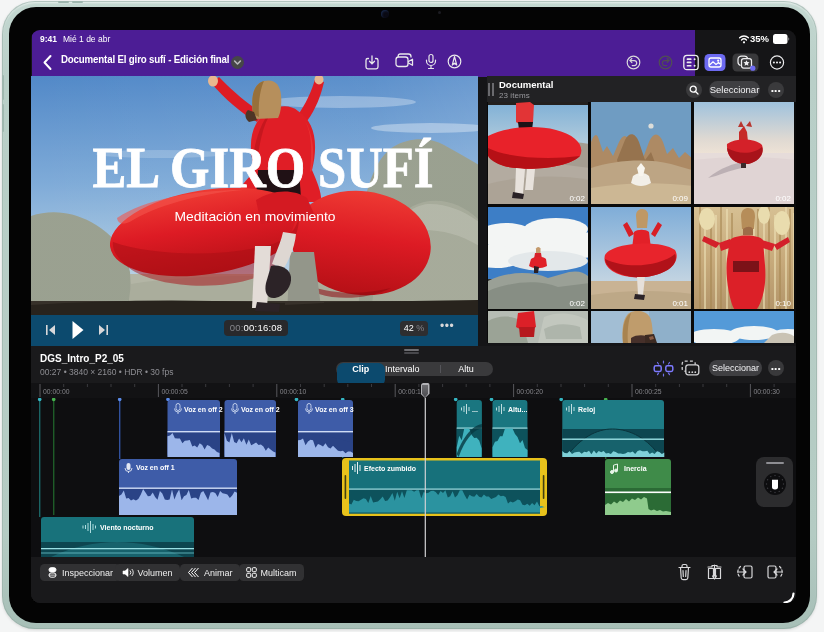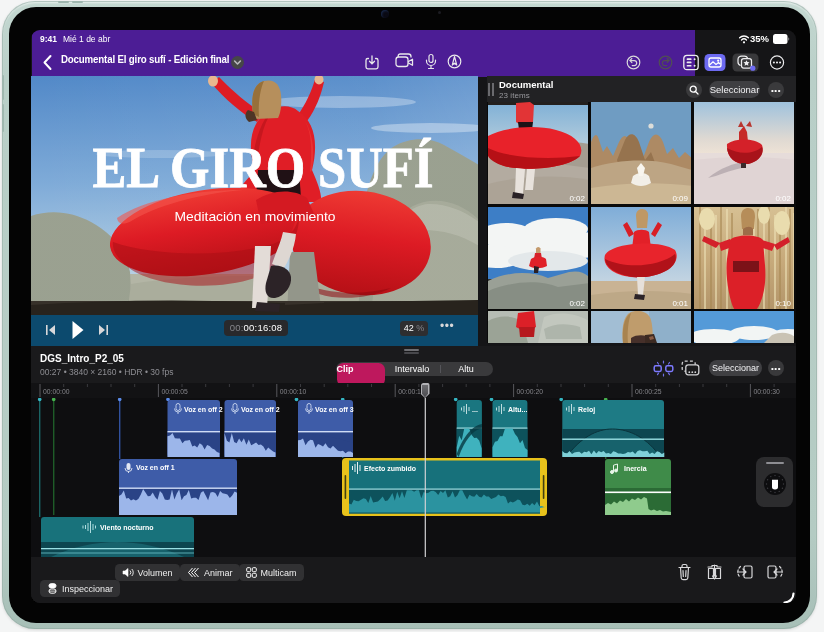--- a/index.html
+++ b/index.html
@@ -422,22 +422,22 @@
       </svg>
     </div>
   </div>
   <div id="tl">
     <div id="tlhead">
       <div style="position:absolute;left:373px;top:2.5px;width:15px;height:2px;background:#6e6e72;border-radius:1px"></div>
       <div style="position:absolute;left:373px;top:6px;width:15px;height:2px;background:#48484c;border-radius:1px"></div>
       <div style="position:absolute;left:9px;top:7px;font-size:10px;font-weight:bold;color:#fff">DGS_Intro_P2_05</div>
       <div style="position:absolute;left:9px;top:20.5px;font-size:8.5px;color:#8e8e93">00:27 • 3840 × 2160 • HDR • 30 fps</div>
       <div class="seg" style="left:305px;top:16px;width:157px;height:14px;font-size:9px">
-        <div style="position:absolute;left:.5px;top:.5px;width:48.5px;height:23px;background:#be185d;border-radius:6.5px;text-align:left;line-height:13px;font-weight:bold">Clip</div>
-        <div style="position:absolute;left:49px;width:54px;text-align:center">Intervalo</div>
+        <div style="position:absolute;left:.5px;top:.5px;width:48.5px;height:23px;background:#0c4a6e;border-radius:6.5px;text-align:center;line-height:13px;font-weight:bold">Clip</div>
+        <div style="position:absolute;left:49px;width:32px;text-align:center">Intervalo</div>
         <div style="position:absolute;left:103.5px;top:3px;width:1px;height:8px;background:#55555a"></div>
         <div style="position:absolute;left:104px;width:52px;text-align:center">Altu</div>
       </div>
       <svg style="position:absolute;left:622px;top:14px" width="21" height="17" viewBox="0 0 21 17">
           <g stroke="#7d7aff" stroke-width="1.5" fill="none">
             <rect x="1.2" y="5.8" width="7" height="5.6" rx="1.6"></rect>
             <rect x="12.8" y="5.8" width="7" height="5.6" rx="1.6"></rect>
           </g>
           <g stroke="#7d7aff" stroke-width="1.2" stroke-linecap="round" opacity=".9">
             <path d="M4.5 2.5 L5.5 4 M16.5 2.5 L15.5 4 M4.5 14.7 L5.5 13.2 M16.5 14.7 L15.5 13.2 M10.5 1.2 V3 M10.5 14.2 V16"></path>
@@ -610,21 +610,21 @@
           <path d="M538 8 V14 M540.5 6 V16 M543 9 V13 M535.5 9.5 V12.5"></path>
         </g>
 
         <rect x="393.7" y="0" width="1.2" height="159" fill="#d2d2d4"></rect>
       </svg>
       <div style="position:absolute;left:389.5px;top:-15px;width:9px;height:15px;background:#b2b2b6;border-radius:2.5px 2.5px 1px 1px;clip-path:polygon(0 0,100% 0,100% 72%,50% 100%,0 72%)">
           <div style="position:absolute;left:1.5px;top:1.5px;width:6px;height:13.5px;background:linear-gradient(180deg,#6e6e72,#48484c);clip-path:polygon(0 0,100% 0,100% 68%,50% 96%,0 68%)"></div>
         </div>
     </div>
     <div id="botbar">
-      <div class="bbtn" style="left:9px;top:23px"><svg width="11" height="11" viewBox="0 0 11 11">
+      <div class="bbtn" style="left:9px;top:7px"><svg width="11" height="11" viewBox="0 0 11 11">
             <g fill="none" stroke="#fff" stroke-width="1">
               <rect x="2" y="0.7" width="7" height="4.2" rx="2.1" fill="#fff"></rect>
               <rect x="2" y="6" width="7" height="4.2" rx="2.1"></rect>
               <path d="M2 8.1 h7" stroke-width=".8"></path>
             </g>
           </svg>Inspeccionar</div>
       <div class="bbtn" style="left:83.5px;top:7px"><svg width="12" height="11" viewBox="0 0 12 11">
             <g stroke="#fff" fill="#fff">
               <path d="M1 4 H3 L6 1.5 V9.5 L3 7 H1 Z" stroke-width=".6"></path>
               <path d="M8 3.5 A3 3 0 0 1 8 7.5 M9.8 2 A5 5 0 0 1 9.8 9" fill="none" stroke-width=".9"></path>

